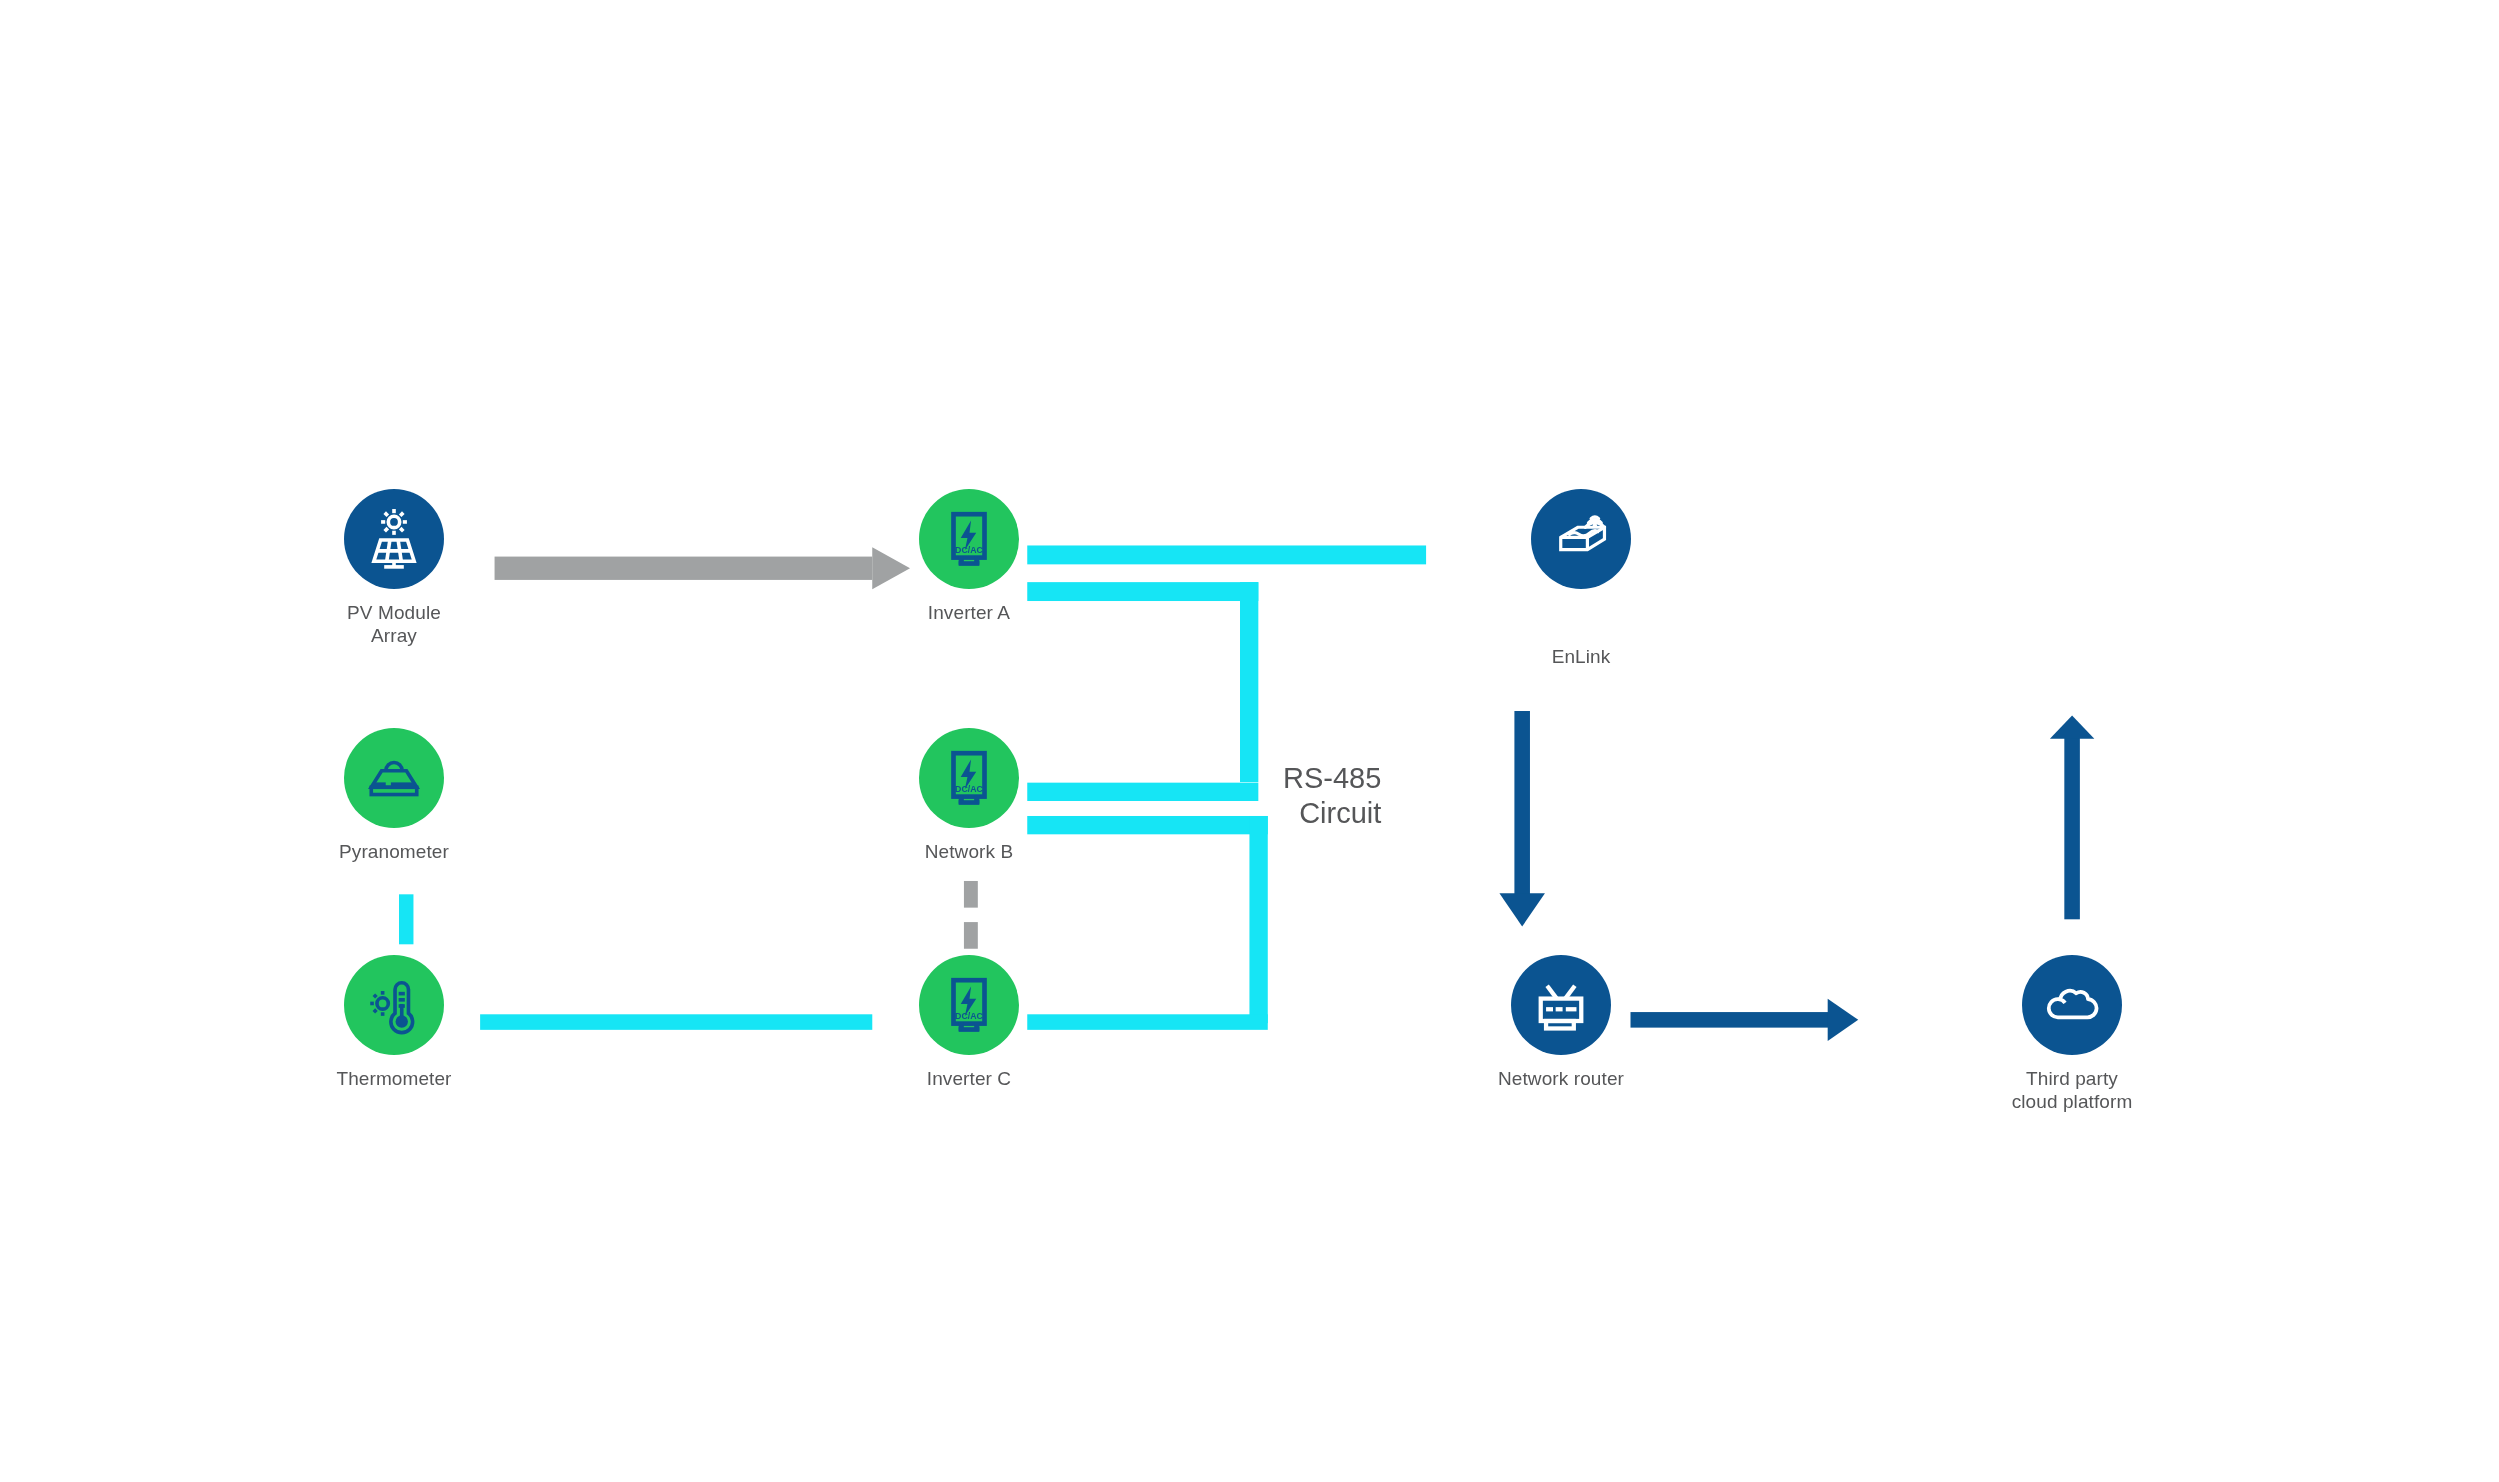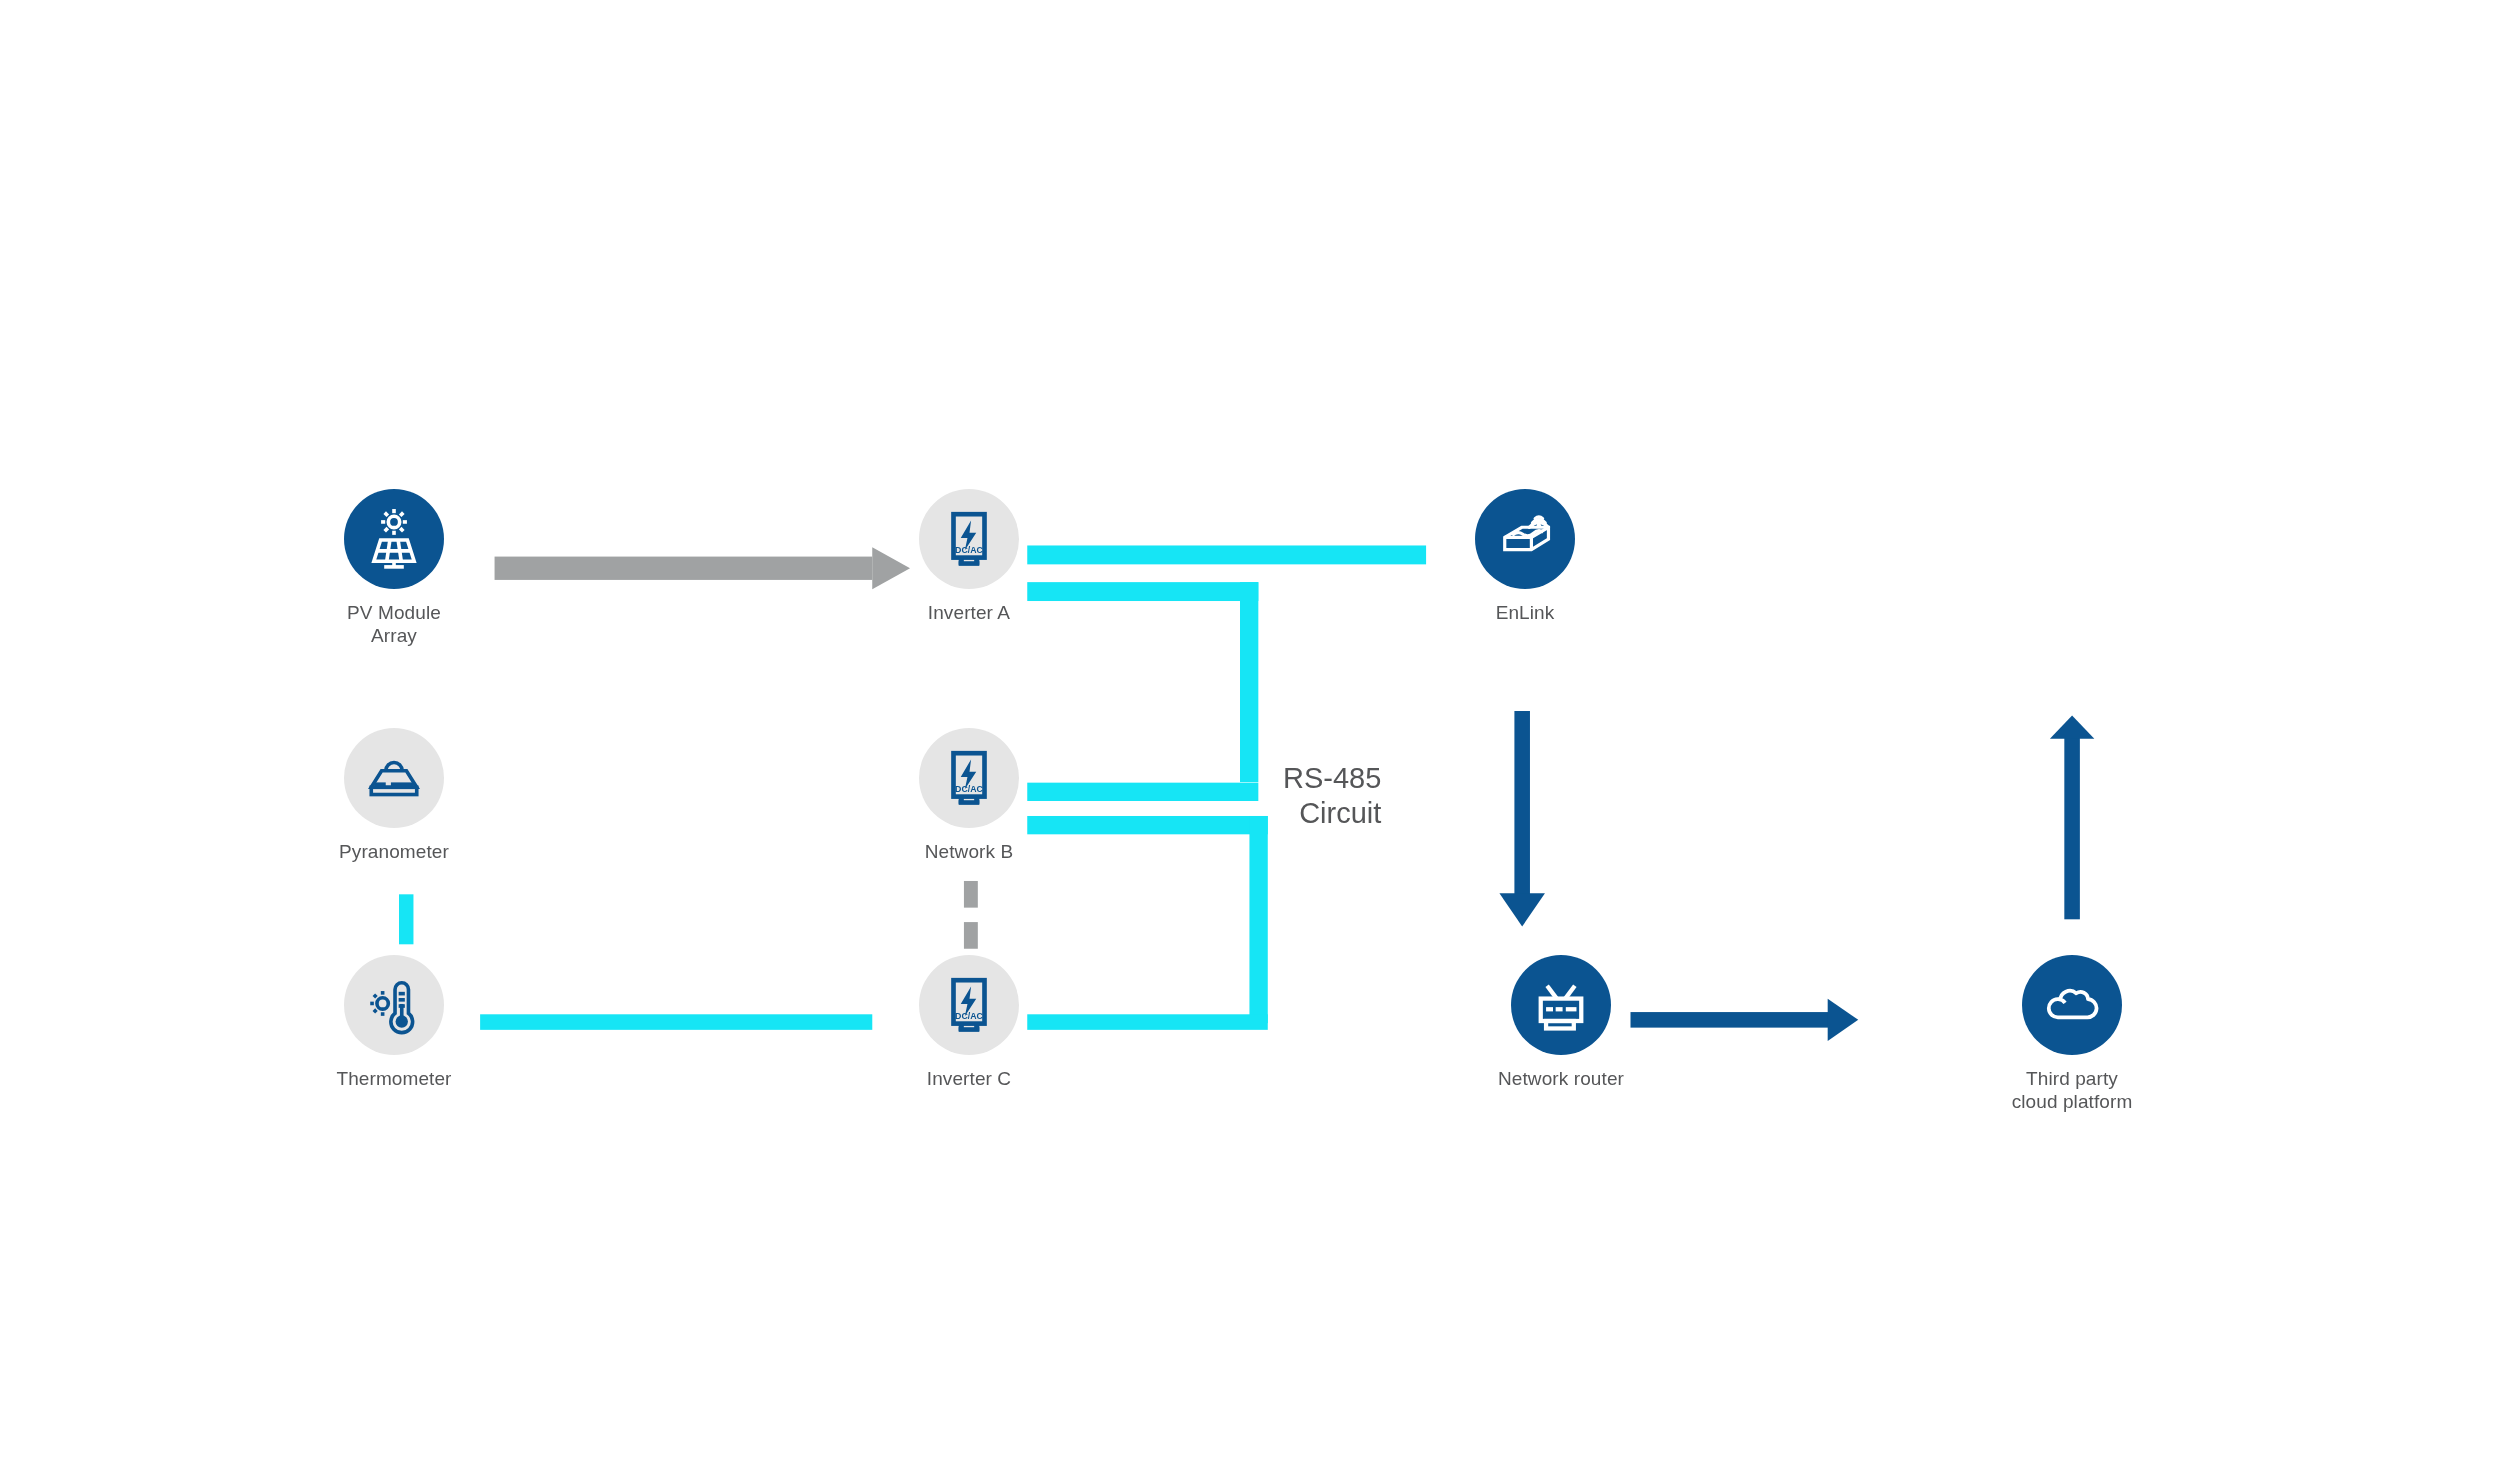--- a/index.html
+++ b/index.html
@@ -7,21 +7,21 @@
     width:2500px;height:1482px;overflow:hidden;
     font-family:"Liberation Sans","DejaVu Sans",sans-serif;
     -webkit-font-smoothing:antialiased;
   }
   #stage{position:relative;width:2500px;height:1482px;background:#fff;}
   #wires{position:absolute;left:0;top:0;width:2500px;height:1482px;}
 
   .node{position:absolute;display:flex;flex-direction:column;align-items:center;}
   .disc{border-radius:50%;display:flex;align-items:center;justify-content:center;}
   .disc.dark{background:#0b5491;}
-  .disc.cyan{background:#e5e5e5;}
+  .disc.cyan{background:#22c55e;}
   .disc svg{display:block;}
 
   .label{
     margin-top:12.2px;color:#555658;text-align:center;
     font-size:19px;line-height:1.22;font-weight:400;letter-spacing:0.1px;
     white-space:pre-line;
   }
   .wire-label{
     position:absolute;color:#555658;font-size:29px;line-height:1.22;
     text-align:right;white-space:pre-line;
@@ -198,21 +198,21 @@
         <g fill="#0b5491">
           <rect x="40" y="93" width="10" height="17"></rect>
           <rect x="70" y="93" width="10" height="17"></rect>
           <rect x="40" y="103" width="40" height="9"></rect>
         </g>
       </svg>
     </div>
     <div class="label">Inverter C</div>
   </div>
 
-  <div class="node" style="left:1425px;top:489px;width:200px;">
+  <div class="node" style="left:1481px;top:489px;width:200px;gap:44px;">
     <div class="disc dark" style="width:100px;height:100px;">
       <svg width="64" height="64" viewBox="0 0 120 120">
         <g fill="none" stroke="#ffffff" stroke-width="6" stroke-linejoin="miter">
           <path d="M22 57 L54 38 L104 38 L104 60 L72 80 L22 80 Z"></path>
           <path d="M22 57 L72 57 L104 38"></path>
           <path d="M72 57 L72 80"></path>
           <path d="M36 53 q10 -9 20 -2 q10 7 20 -2 q9 -8 18 -2"></path>
         </g>
         <g fill="none" stroke="#ffffff" stroke-width="6" stroke-linecap="round">
           <path d="M74 30 q12 -12 24 0"></path>

